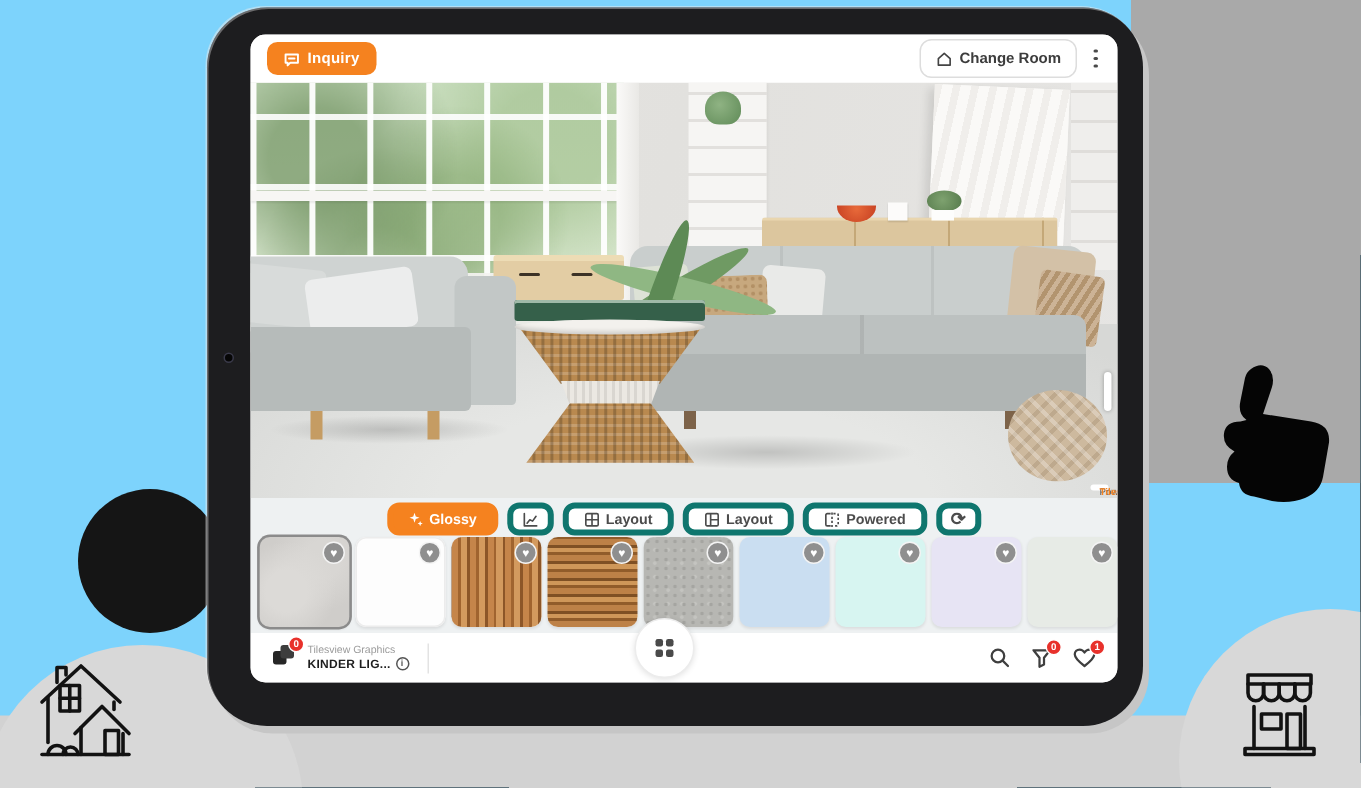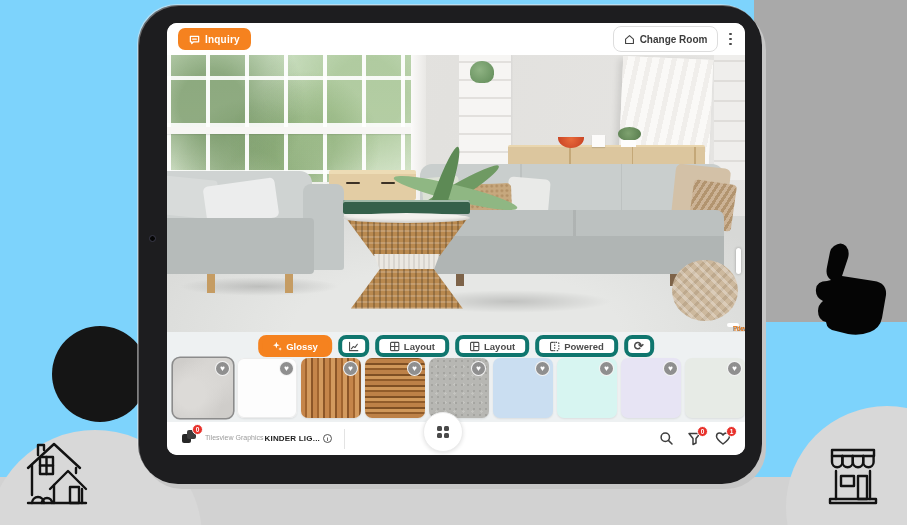--- a/index.html
+++ b/index.html
@@ -128,21 +128,21 @@
   .pat-speckle{background-image:radial-gradient(#a5a5a1 1px,transparent 1.4px),radial-gradient(#c4c4c0 1px,transparent 1.4px);
       background-size:6px 6px,9px 9px;background-position:0 0,3px 4px;background-color:#b7b7b3;}
   .pat-white{background:#fdfdfd;box-shadow:inset 0 0 0 1px #ececec,0 1px 2px rgba(0,0,0,.08);}
 
   
   .bottom-bar{position:absolute;left:0;top:399px;width:100%;height:33px;background:#fff;display:flex;align-items:center;padding:0 14px;z-index:20;}
   .logo-wrap{position:relative;margin-right:7px;}
   .badge{position:absolute;border-radius:50%;background:#e8312b;color:#fff;font-size:6.5px;font-weight:700;
          width:11px;height:11px;display:flex;align-items:center;justify-content:center;border:1px solid #fff;}
   .logo-badge{top:-5px;right:-5px;}
-  .brand-col{display:flex;flex-direction:row;gap:1px;}
+  .brand-col{display:flex;flex-direction:column;gap:1px;}
   .brand-name{font-size:7px;color:#9b9b9b;}
   .product-row{display:flex;align-items:center;gap:3px;}
   .product-name{font-size:8px;font-weight:700;color:#1e1e1e;letter-spacing:.2px;}
   .info-circle{width:9px;height:9px;border-radius:50%;border:1px solid #555;color:#555;font-size:6px;font-weight:700;
       display:flex;align-items:center;justify-content:center;cursor:pointer;}
   .vdivider{width:1px;height:20px;background:#e3e3e3;margin-left:12px;}
   .bar-right{margin-left:auto;display:flex;align-items:center;gap:13px;}
   .icon-wrap{position:relative;cursor:pointer;display:flex;}
   .icon-badge{top:-5px;right:-6px;}
   .grid-fab{position:absolute;left:256px;top:389px;width:40px;height:40px;border-radius:50%;background:#fff;border:1px solid #ececec;

